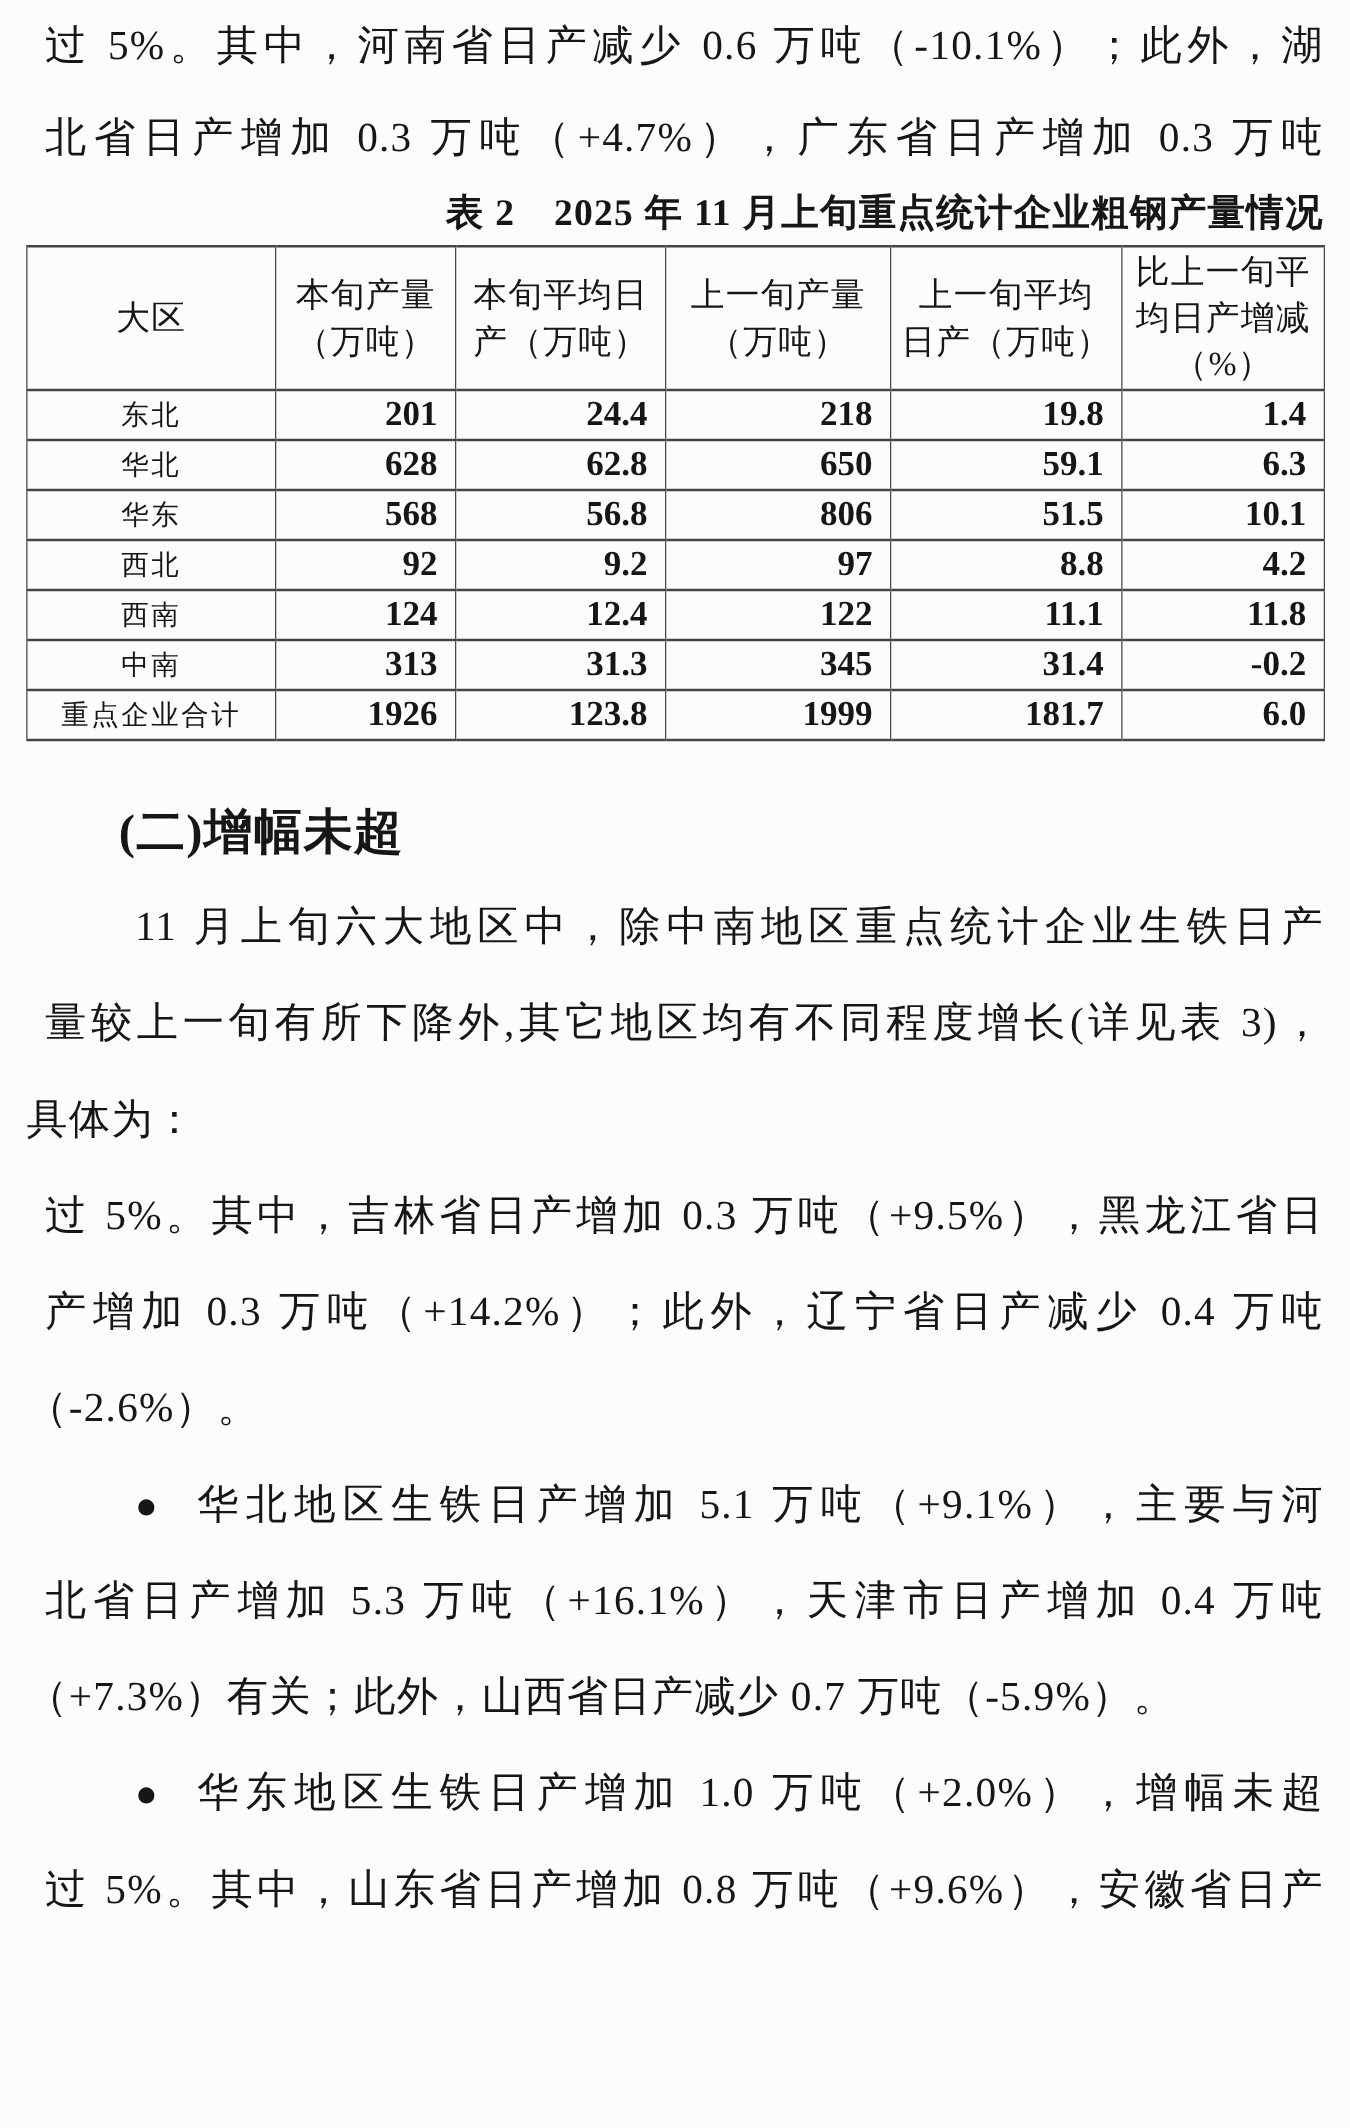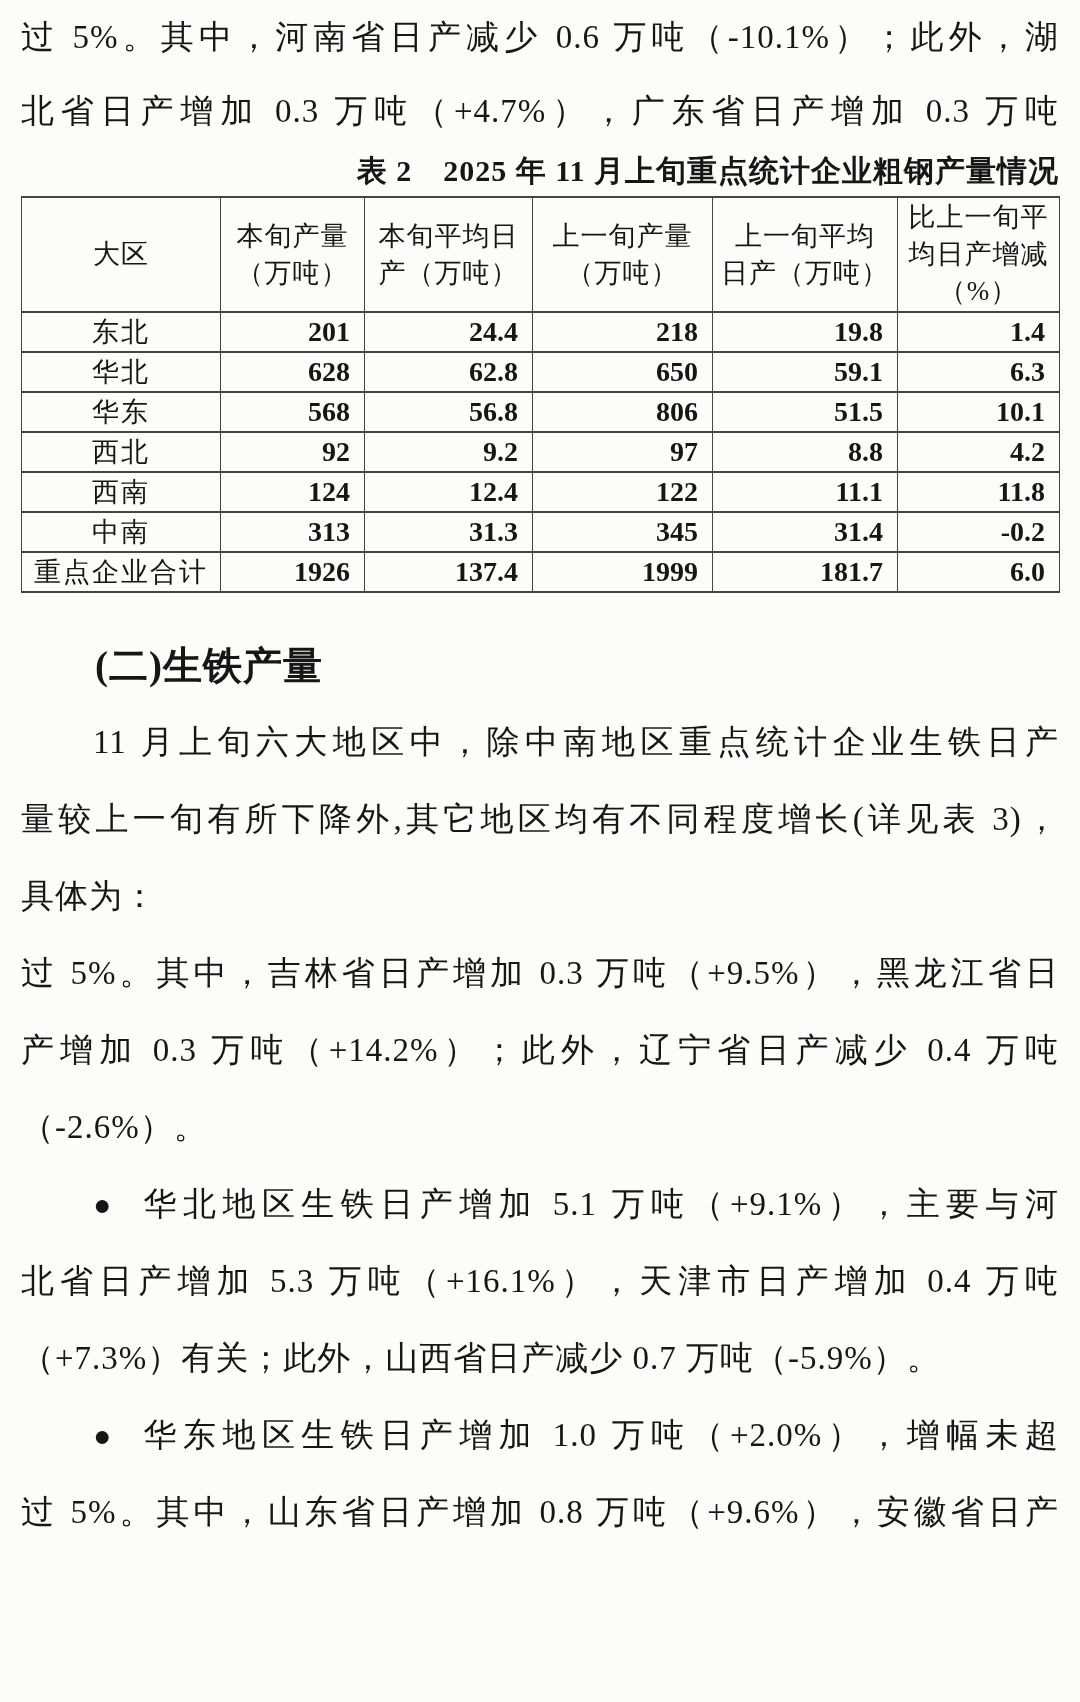--- a/index.html
+++ b/index.html
@@ -9,21 +9,21 @@
     background:#fcfcfb;
     color:#161616;
     font-family:"Liberation Serif","DejaVu Serif",serif;
     overflow:hidden;
   }
   .doc { padding:0 21px; }
 
   
   .ln  { font-size:33px; height:77px; line-height:77px; letter-spacing:1px; white-space:normal; }
   .iln { font-size:33px; height:74px; line-height:74px; letter-spacing:1px; }
-  .j   { text-align:justify; text-align-last:justify; text-justify:inter-ideograph; }
+  .j   { text-align:justify; text-align-last:justify; text-justify:inter-ideograph;margin-left:15px; }
   .ind { text-indent:72px; }
 
   .bullet { font-size:30px; padding-right:26px; }
 
   .caption {
     height:48px; line-height:46px;
     text-align:right; font-weight:bold; font-size:30px; letter-spacing:1px;
   }
 
   table { border-collapse:collapse; width:1038px; table-layout:fixed; }
@@ -32,21 +32,21 @@
     border-left:1px solid #454545; border-right:1px solid #454545;
   }
   thead tr { height:115px; }
   tbody tr { height:40px; }
   th {
     font-weight:normal; font-size:27px; line-height:37px;
     white-space:pre-line; text-align:center; vertical-align:middle;
     letter-spacing:1px;
   }
   td { font-size:28px; vertical-align:middle; }
-  td.region { text-align:center; font-size:27px; letter-spacing:2px; }
+  td.region { text-align:center; font-size:22px; letter-spacing:2px; }
   td.num    { text-align:right; padding-right:14px;font-weight:bold; }
 
   .heading {
     margin-top:34px; height:77px; line-height:77px;
     font-size:39px; font-weight:bold; text-indent:74px; letter-spacing:1px;
   }
 </style>
 </head>
 <body>
 
@@ -127,29 +127,29 @@
         <td class="region">中南</td>
         <td class="num">313</td>
         <td class="num">31.3</td>
         <td class="num">345</td>
         <td class="num">31.4</td>
         <td class="num">-0.2</td>
       </tr>
       <tr>
         <td class="region">重点企业合计</td>
         <td class="num">1926</td>
-        <td class="num">137.4</td>
+        <td class="num">123.8</td>
         <td class="num">1999</td>
         <td class="num">181.7</td>
         <td class="num">6.0</td>
       </tr>
     </tbody>
   </table>
 
-  <div class="heading">(二)生铁产量</div>
+  <div class="heading">(二)增幅未超</div>
 
   <div class="ln j ind">11 月上旬六大地区中，除中南地区重点统计企业生铁日产</div>
   <div class="ln j">量较上一旬有所下降外,其它地区均有不同程度增长(详见表 3)，</div>
   <div class="ln">具体为：</div>
 
   <div class="ln j">过 5%。其中，吉林省日产增加 0.3 万吨（+9.5%），黑龙江省日</div>
   <div class="ln j">产增加 0.3 万吨（+14.2%）；此外，辽宁省日产减少 0.4 万吨</div>
   <div class="ln">（-2.6%）。</div>
 
   <div class="ln j ind"><span class="bullet">●</span><span>华北地区生铁日产增加 5.1 万吨（+9.1%），主要与河</span></div>

